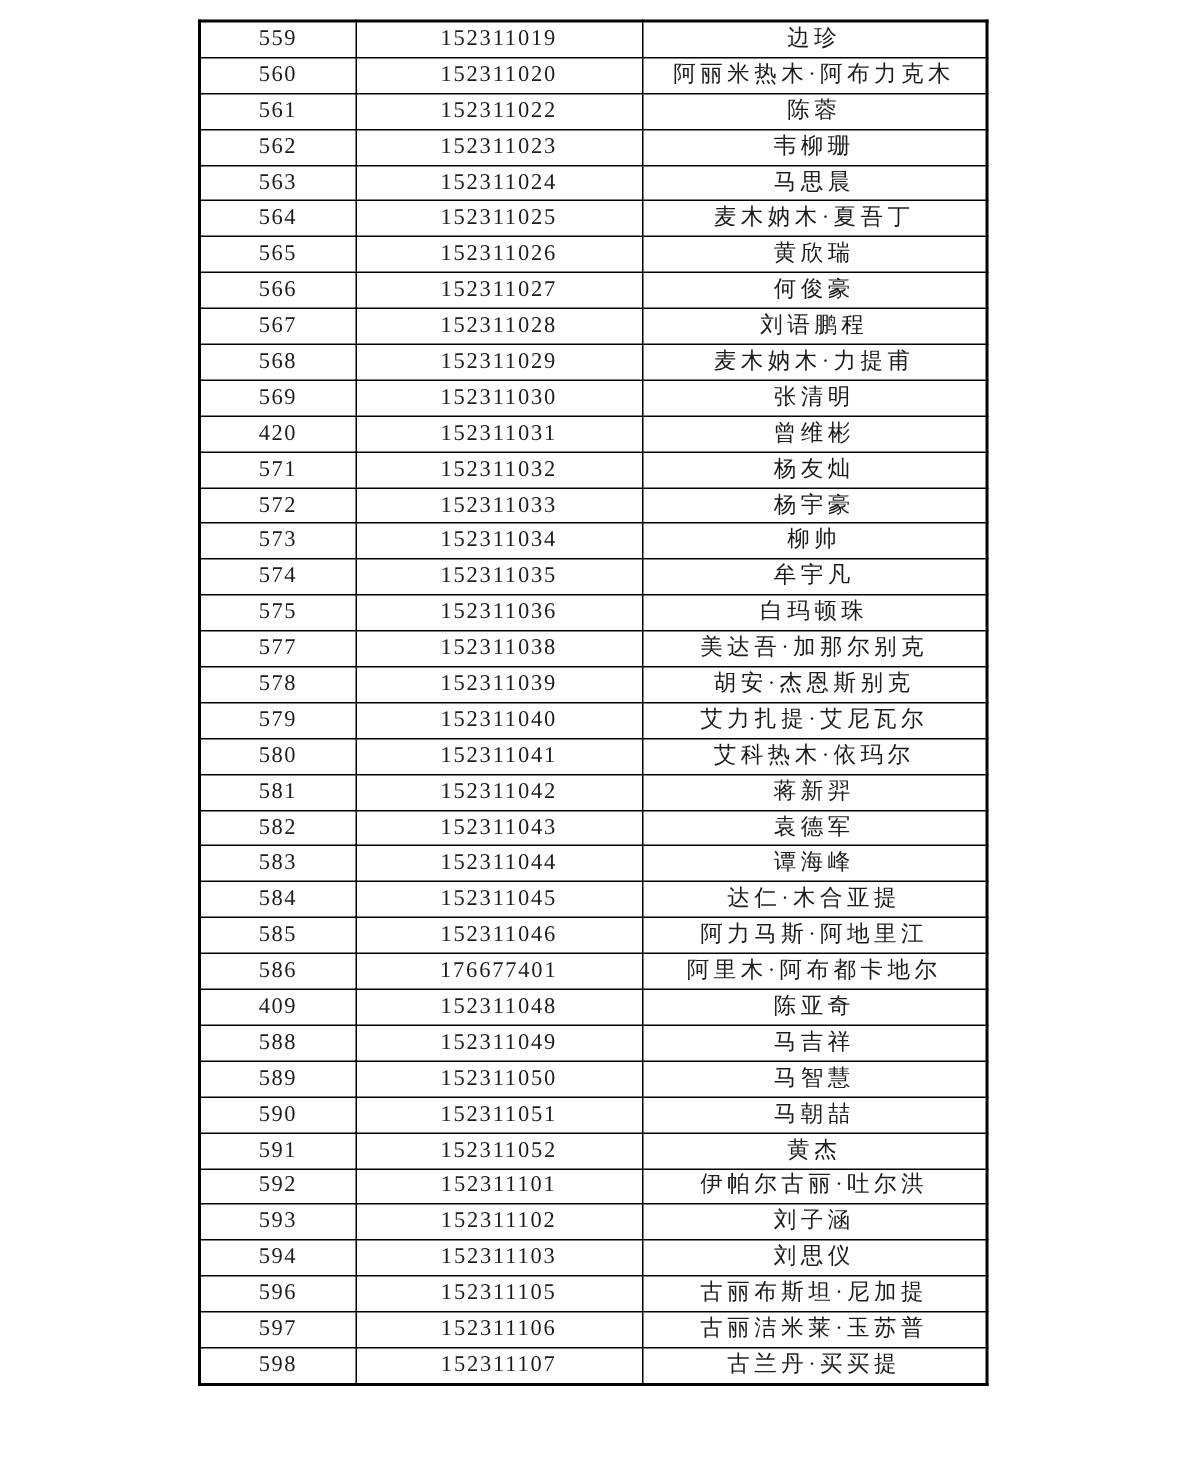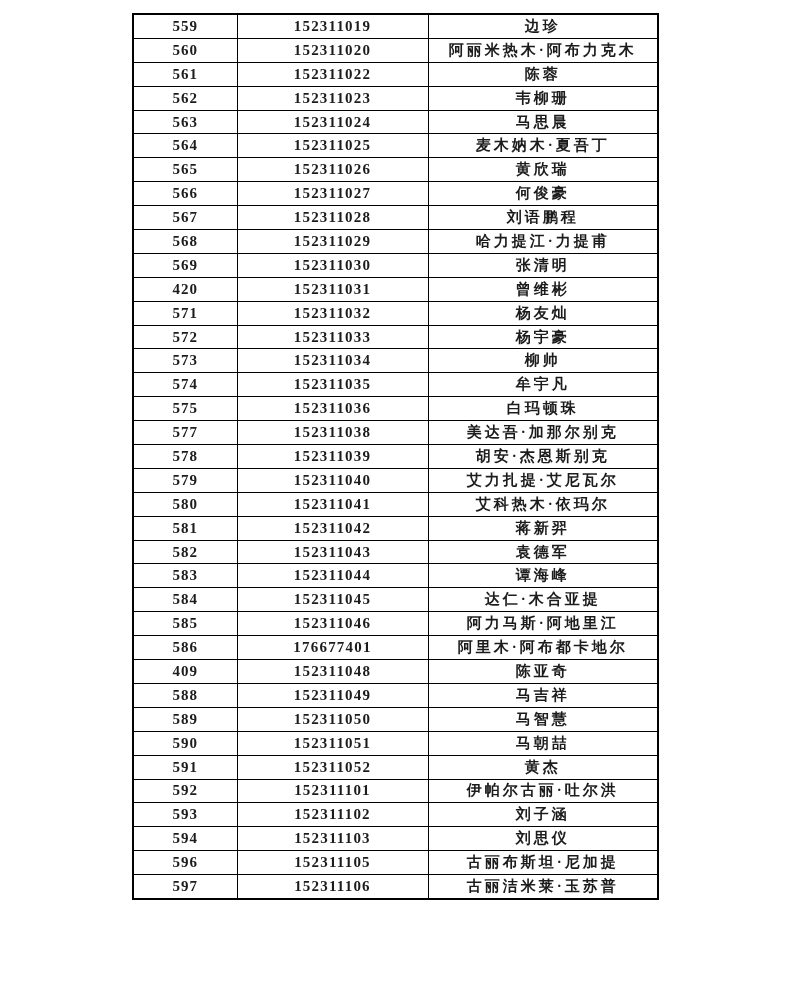--- a/index.html
+++ b/index.html
@@ -17,21 +17,20 @@
   .table-wrap {
     position: absolute;
     left: 132px;
     top: 13px;
   }
   table.roster {
     border-collapse: collapse;
     table-layout: fixed;
     width: 525px;
     border: 2px solid #000000;
-    font-weight: bold;
   }
   table.roster td {
     border: 1px solid #000000;
     height: 22.9px;
     padding: 0;
     text-align: center;
     vertical-align: middle;
     font-size: 15px;
     line-height: 1;
     overflow: hidden;
@@ -103,21 +102,21 @@
           <td class="name-cell">何俊豪</td>
         </tr>
         <tr>
           <td class="seq-cell">567</td>
           <td class="id-cell">152311028</td>
           <td class="name-cell">刘语鹏程</td>
         </tr>
         <tr>
           <td class="seq-cell">568</td>
           <td class="id-cell">152311029</td>
-          <td class="name-cell">哈力提江·力提甫</td>
+          <td class="name-cell">麦木妠木·力提甫</td>
         </tr>
         <tr>
           <td class="seq-cell">569</td>
           <td class="id-cell">152311030</td>
           <td class="name-cell">张清明</td>
         </tr>
         <tr>
           <td class="seq-cell">420</td>
           <td class="id-cell">152311031</td>
           <td class="name-cell">曾维彬</td>
@@ -239,16 +238,21 @@
         </tr>
         <tr>
           <td class="seq-cell">596</td>
           <td class="id-cell">152311105</td>
           <td class="name-cell">古丽布斯坦·尼加提</td>
         </tr>
         <tr>
           <td class="seq-cell">597</td>
           <td class="id-cell">152311106</td>
           <td class="name-cell">古丽洁米莱·玉苏普</td>
+        </tr>
+        <tr>
+          <td class="seq-cell">598</td>
+          <td class="id-cell">152311107</td>
+          <td class="name-cell">古兰丹·买买提</td>
         </tr>
       </tbody>
   </table>
 </div>
 
 </body></html>

